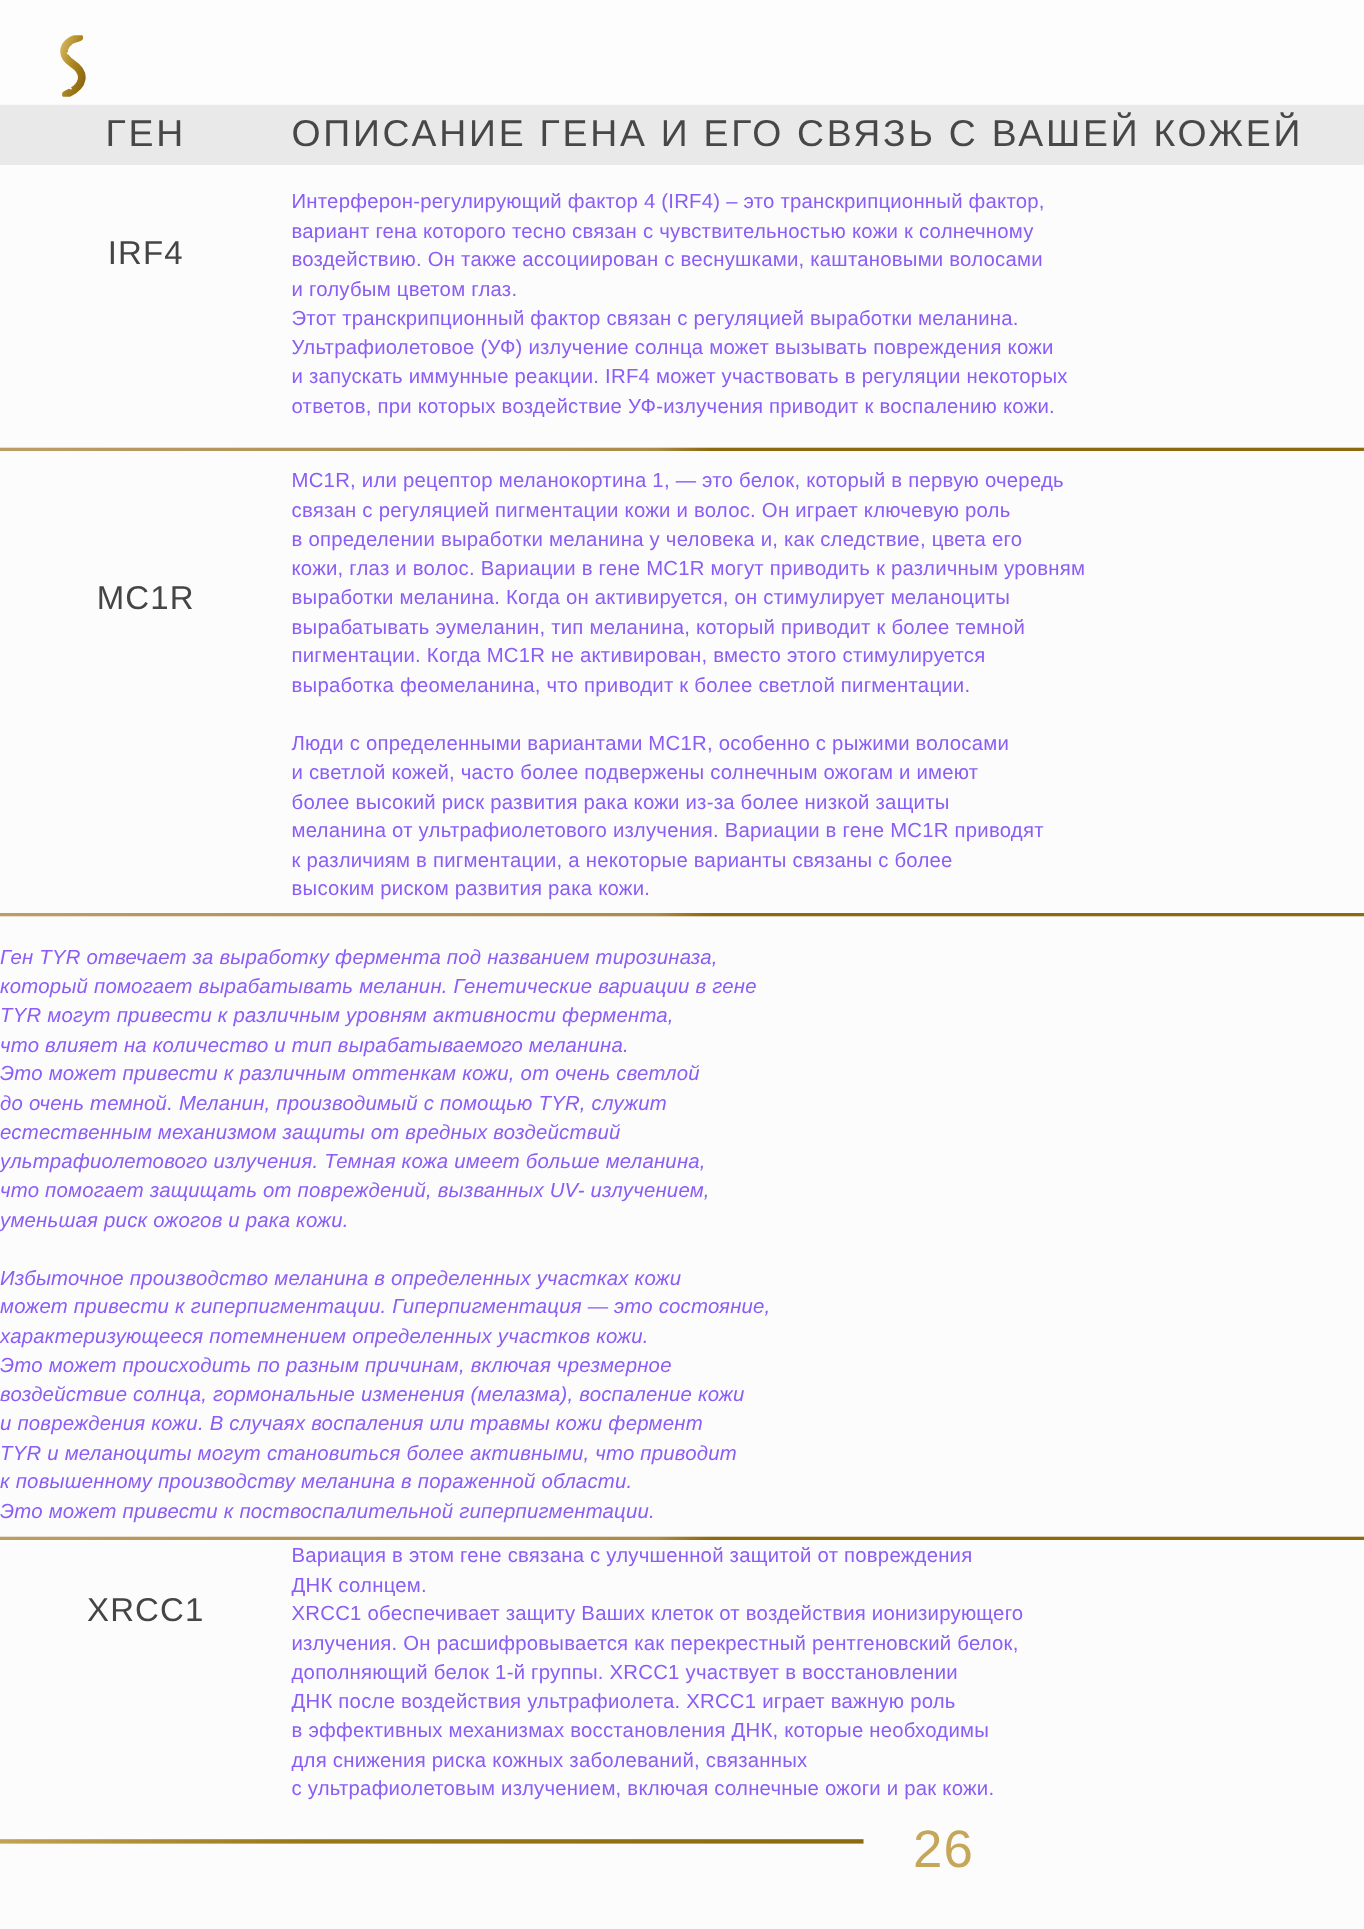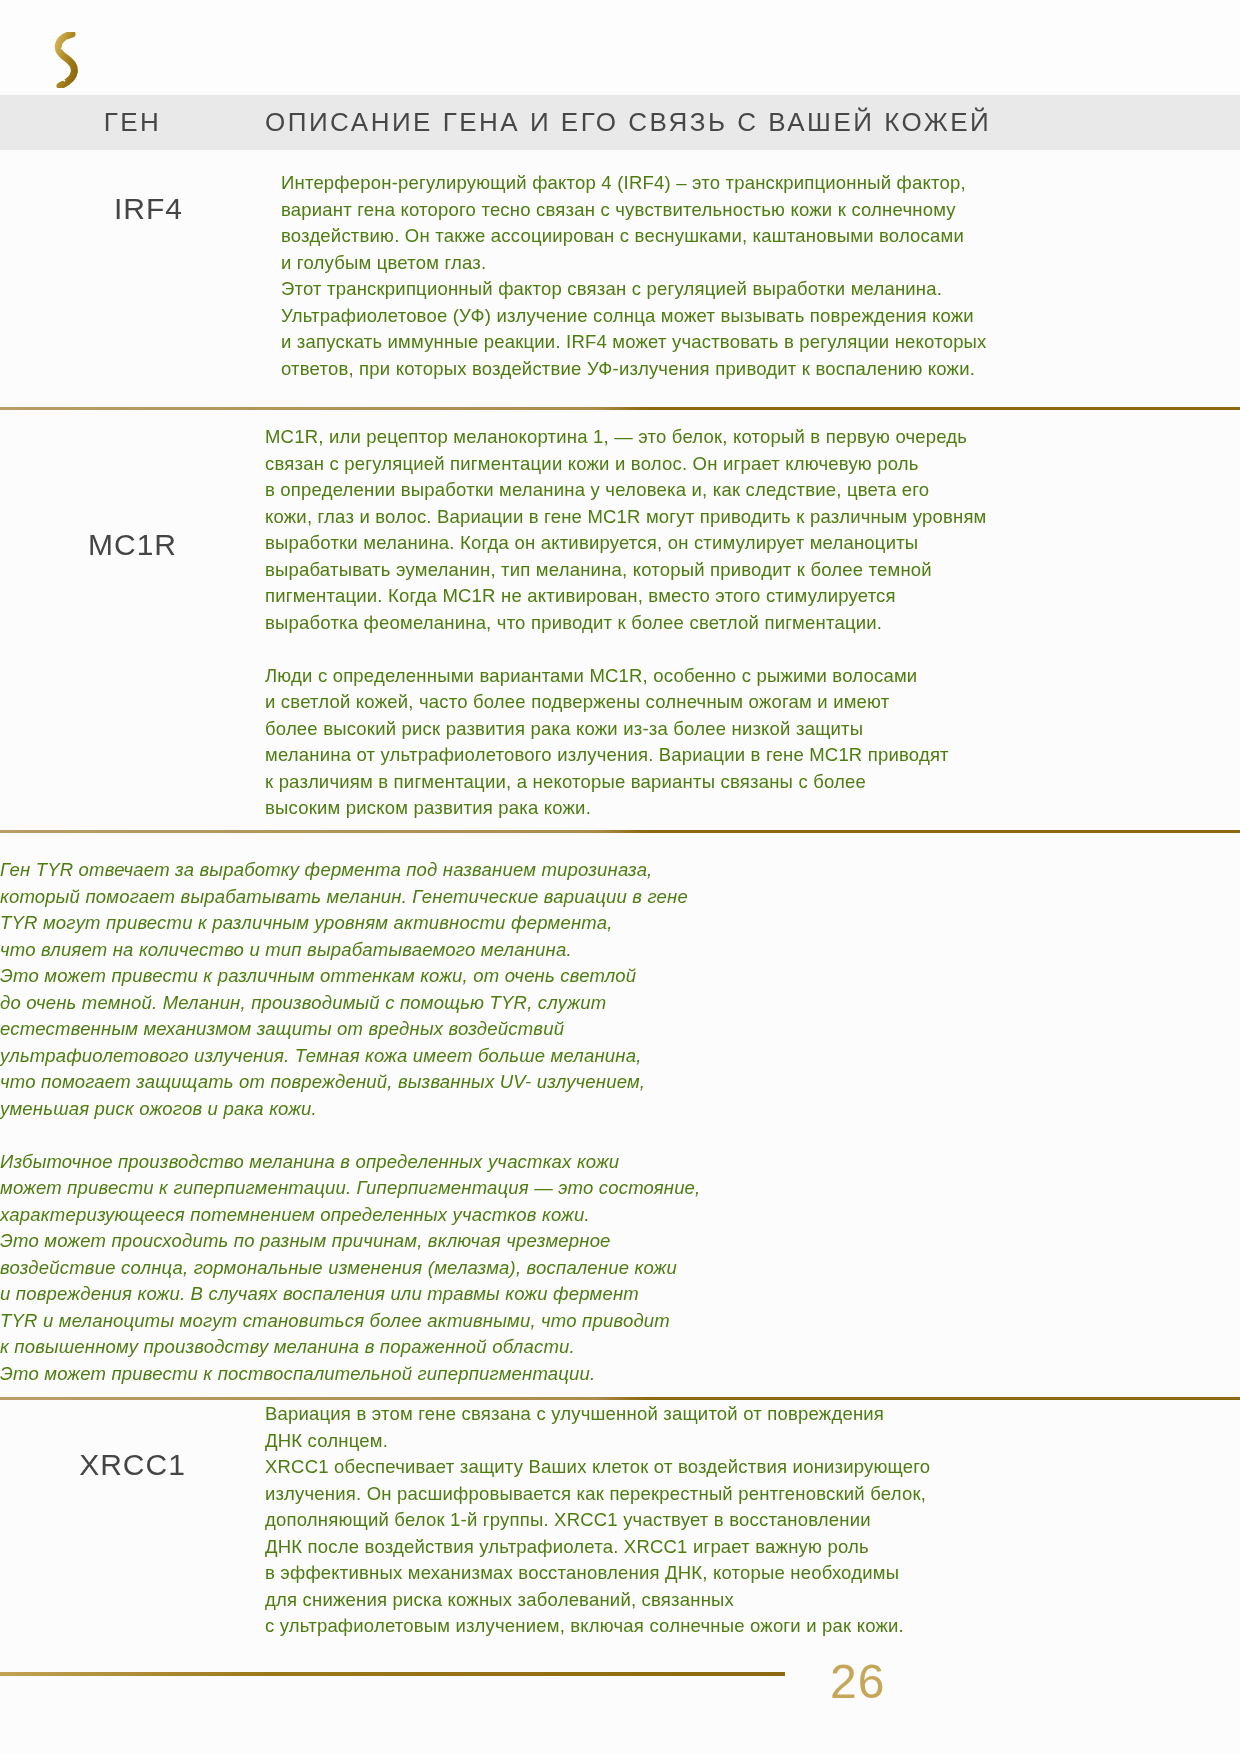--- a/index.html
+++ b/index.html
@@ -7,35 +7,35 @@
     width:1240px;height:1754px;
     background:#fcfcfc;
     font-family:"Liberation Sans","DejaVu Sans",sans-serif;
     position:relative;overflow:hidden;
   }
   .top-area{position:relative;height:95px;background:#fdfdfd;}
   .logo{position:absolute;left:48px;top:32px;width:36px;height:56px;}
   .table-header{
     height:55px;background:#e9e9e9;
     display:flex;align-items:center;
-    color:#474747;font-size:26px;letter-spacing:2.5px;font-weight:300;
+    color:#474747;font-size:34px;letter-spacing:2.5px;font-weight:300;
   }
   .col-gene{width:265px;flex:0 0 265px;text-align:center;}
   .col-desc{flex:1;}
   .row{display:flex;overflow:hidden;}
   .row .gene-cell{
     width:265px;flex:0 0 265px;text-align:center;
     color:#454545;font-size:30px;letter-spacing:1px;font-weight:300;
   }
   .row .desc-cell{
     flex:1;max-width:915px;
-    color:#4d7c0f;font-size:18.5px;line-height:26.5px;letter-spacing:.2px;
+    color:#8b5cf6;font-size:18.5px;line-height:26.5px;letter-spacing:.2px;
     white-space:pre-line;font-weight:300;
   }
-  .row-irf4{height:257px;}  .row-irf4 .gene-cell{padding-top:42px;margin-left:16px;}  .row-irf4 .desc-cell{padding-top:20px;}
+  .row-irf4{height:257px;}  .row-irf4 .gene-cell{padding-top:64px;}  .row-irf4 .desc-cell{padding-top:20px;}
   .row-mc1r{height:420px;}  .row-mc1r .gene-cell{padding-top:118px;} .row-mc1r .desc-cell{padding-top:14px;}
   .row-tyr{height:564px;}   .row-tyr .gene-cell{padding-top:138px;}  .row-tyr .desc-cell{padding-top:24px;font-style:italic;}
   .row-xrcc1{height:272px;} .row-xrcc1 .gene-cell{padding-top:48px;} .row-xrcc1 .desc-cell{padding-top:1px;}
   .divider{
     height:3px;width:100%;
     background:linear-gradient(90deg,#bb9d66 0%,#ab8c4b 48%,#8d690f 52%,#8d690f 100%);
   }
   .footer{position:relative;height:60px;}
   .footer-line{
     position:absolute;left:0;top:0;height:4px;width:785px;

